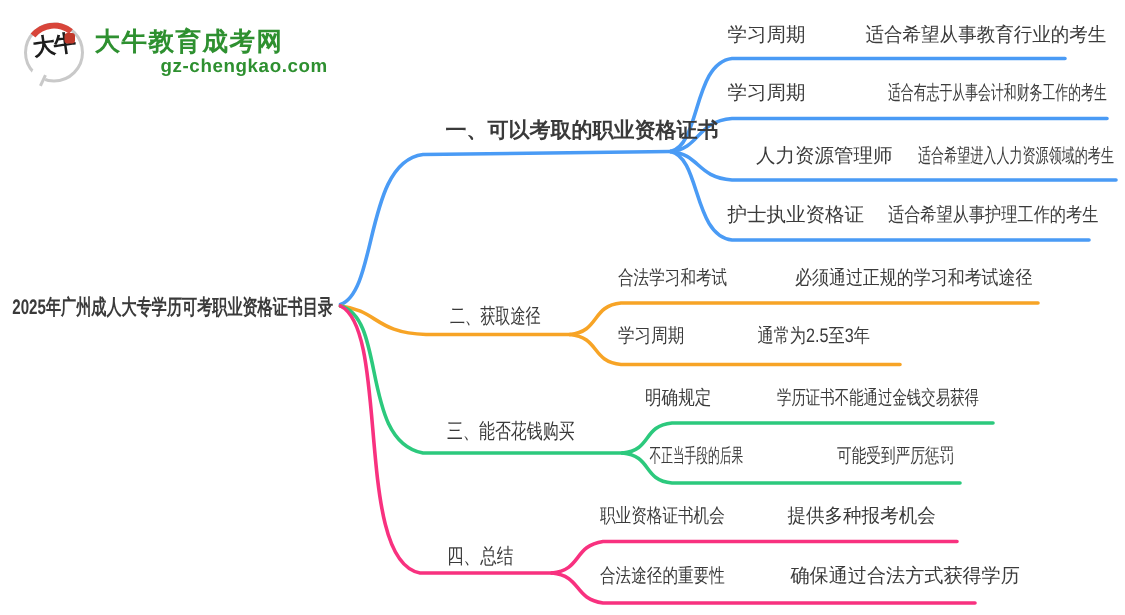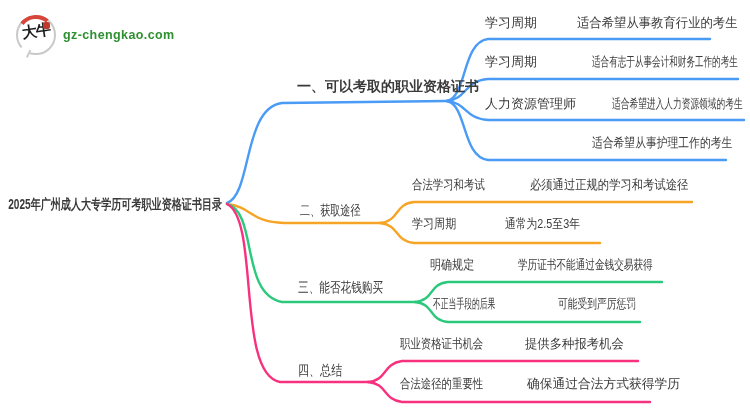--- a/index.html
+++ b/index.html
@@ -27,21 +27,21 @@
     letter-spacing:-1px;
   }
   .logo-badge .seal{
     position:absolute;right:4px;top:5px;width:7px;height:7px;border-radius:2px;background:#c0392b;
   }
   .logo-badge .tail{
     position:absolute;left:2px;bottom:-3px;width:8px;height:8px;background:#fff;
     border-right:2px solid #c9c9c9;transform:rotate(25deg);
   }
   .logo-title{font-size:17px;font-weight:bold;line-height:19px;letter-spacing:1px;}
-  .logo-domain{font-size:12.5px;font-weight:bold;line-height:15px;letter-spacing:.4px;}
+  .logo-domain{font-size:12.5px;font-weight:bold;line-height:15px;letter-spacing:.4px;margin-left:44px;}
 
   .central-topic{
     position:absolute;white-space:nowrap;font-size:14px;font-weight:600;color:#3a3a3a;
     transform:scaleX(.72);transform-origin:100% 50%;
   }
   .branch-label{
     position:absolute;white-space:nowrap;font-size:14px;color:#3a3a3a;
     transform-origin:0 50%;line-height:16px;
   }
   .sub-title,.sub-desc{
@@ -84,40 +84,42 @@
   </svg>
 
   <div class="logo" style="left:16px;top:15px;">
     <div class="logo-badge">
       <div class="arc"></div>
       <div class="chars">大牛</div>
       <div class="seal"></div>
       <div class="tail"></div>
     </div>
     <div class="logo-text">
+      <div class="logo-title" style="color: rgb(46, 144, 48);">大牛教育成考网</div>
       <div class="logo-domain" style="color: rgb(46, 144, 48);">gz-chengkao.com</div>
     </div>
   </div>
 
   <div class="central-topic" style="right:528px;top:196px;">2025年广州成人大专学历可考职业资格证书目录</div>
 
   <div class="branch-label" style="left:297px;top:78px;font-weight:bold;">一、可以考取的职业资格证书</div>
   <div class="branch-label" style="left:300px;top:202px;transform:scaleX(.72);">二、获取途径</div>
   <div class="branch-label" style="left:298px;top:279px;transform:scaleX(.76);">三、能否花钱购买</div>
   <div class="branch-label" style="left:298px;top:362px;transform:scaleX(.79);">四、总结</div>
 
   <div class="sub-title" style="left:485px;top:15px;">学习周期</div>
   <div class="sub-desc" style="left:577px;top:15px;transform:scaleX(.95);">适合希望从事教育行业的考生</div>
 
   <div class="sub-title" style="left:485px;top:54px;">学习周期</div>
   <div class="sub-desc" style="left:592px;top:54px;transform:scaleX(.66);">适合有志于从事会计和财务工作的考生</div>
 
-  <div class="sub-title" style="left:485px;top:96px;text-align:right;">人力资源管理师</div>
+  <div class="sub-title" style="left:504px;top:96px;text-align:right;">人力资源管理师</div>
   <div class="sub-desc" style="left:612px;top:96px;transform:scaleX(.67);">适合希望进入人力资源领域的考生</div>
 
+  <div class="sub-title" style="left:485px;top:135px;">护士执业资格证</div>
   <div class="sub-desc" style="left:592px;top:135px;transform:scaleX(.83);">适合希望从事护理工作的考生</div>
 
   <div class="sub-title" style="left:412px;top:177px;transform:scaleX(.8);">合法学习和考试</div>
   <div class="sub-desc" style="left:530px;top:177px;transform:scaleX(.87);">必须通过正规的学习和考试途径</div>
 
   <div class="sub-title" style="left:412px;top:216px;transform:scaleX(.85);">学习周期</div>
   <div class="sub-desc" style="left:505px;top:216px;transform:scaleX(.83);">通常为2.5至3年</div>
 
   <div class="sub-title" style="left:430px;top:257px;transform:scaleX(.85);">明确规定</div>
   <div class="sub-desc" style="left:518px;top:257px;transform:scaleX(.74);">学历证书不能通过金钱交易获得</div>

